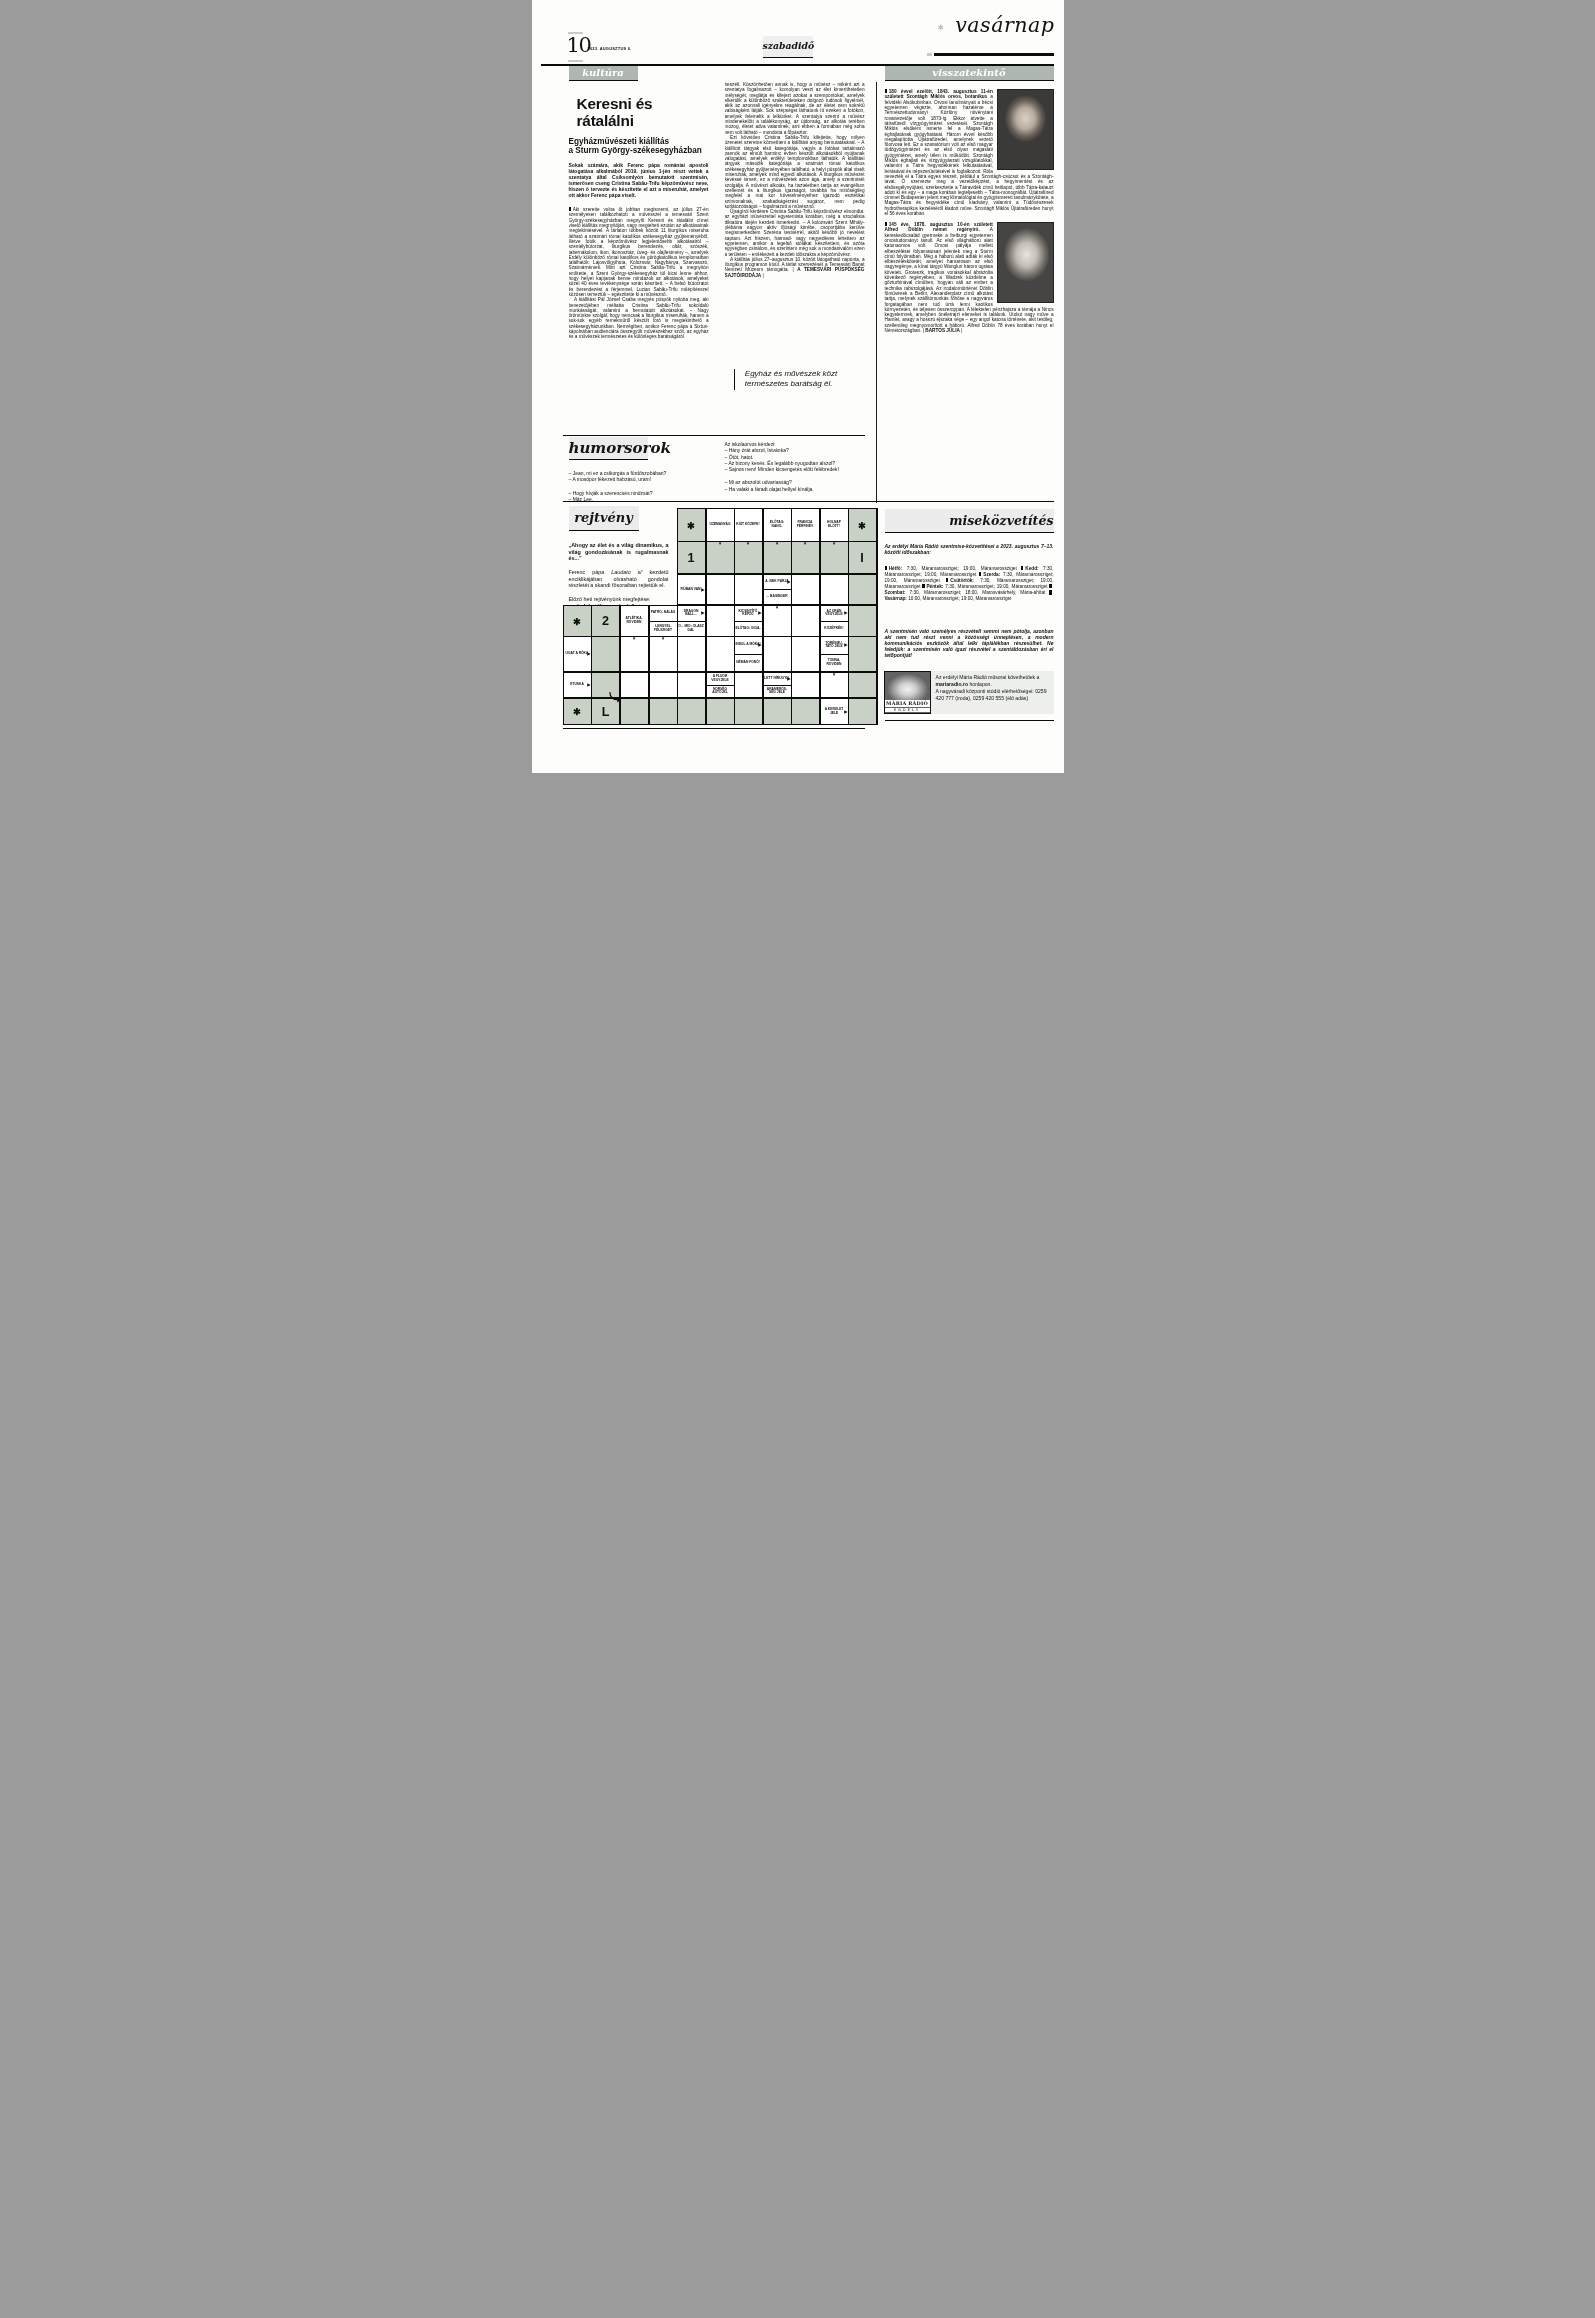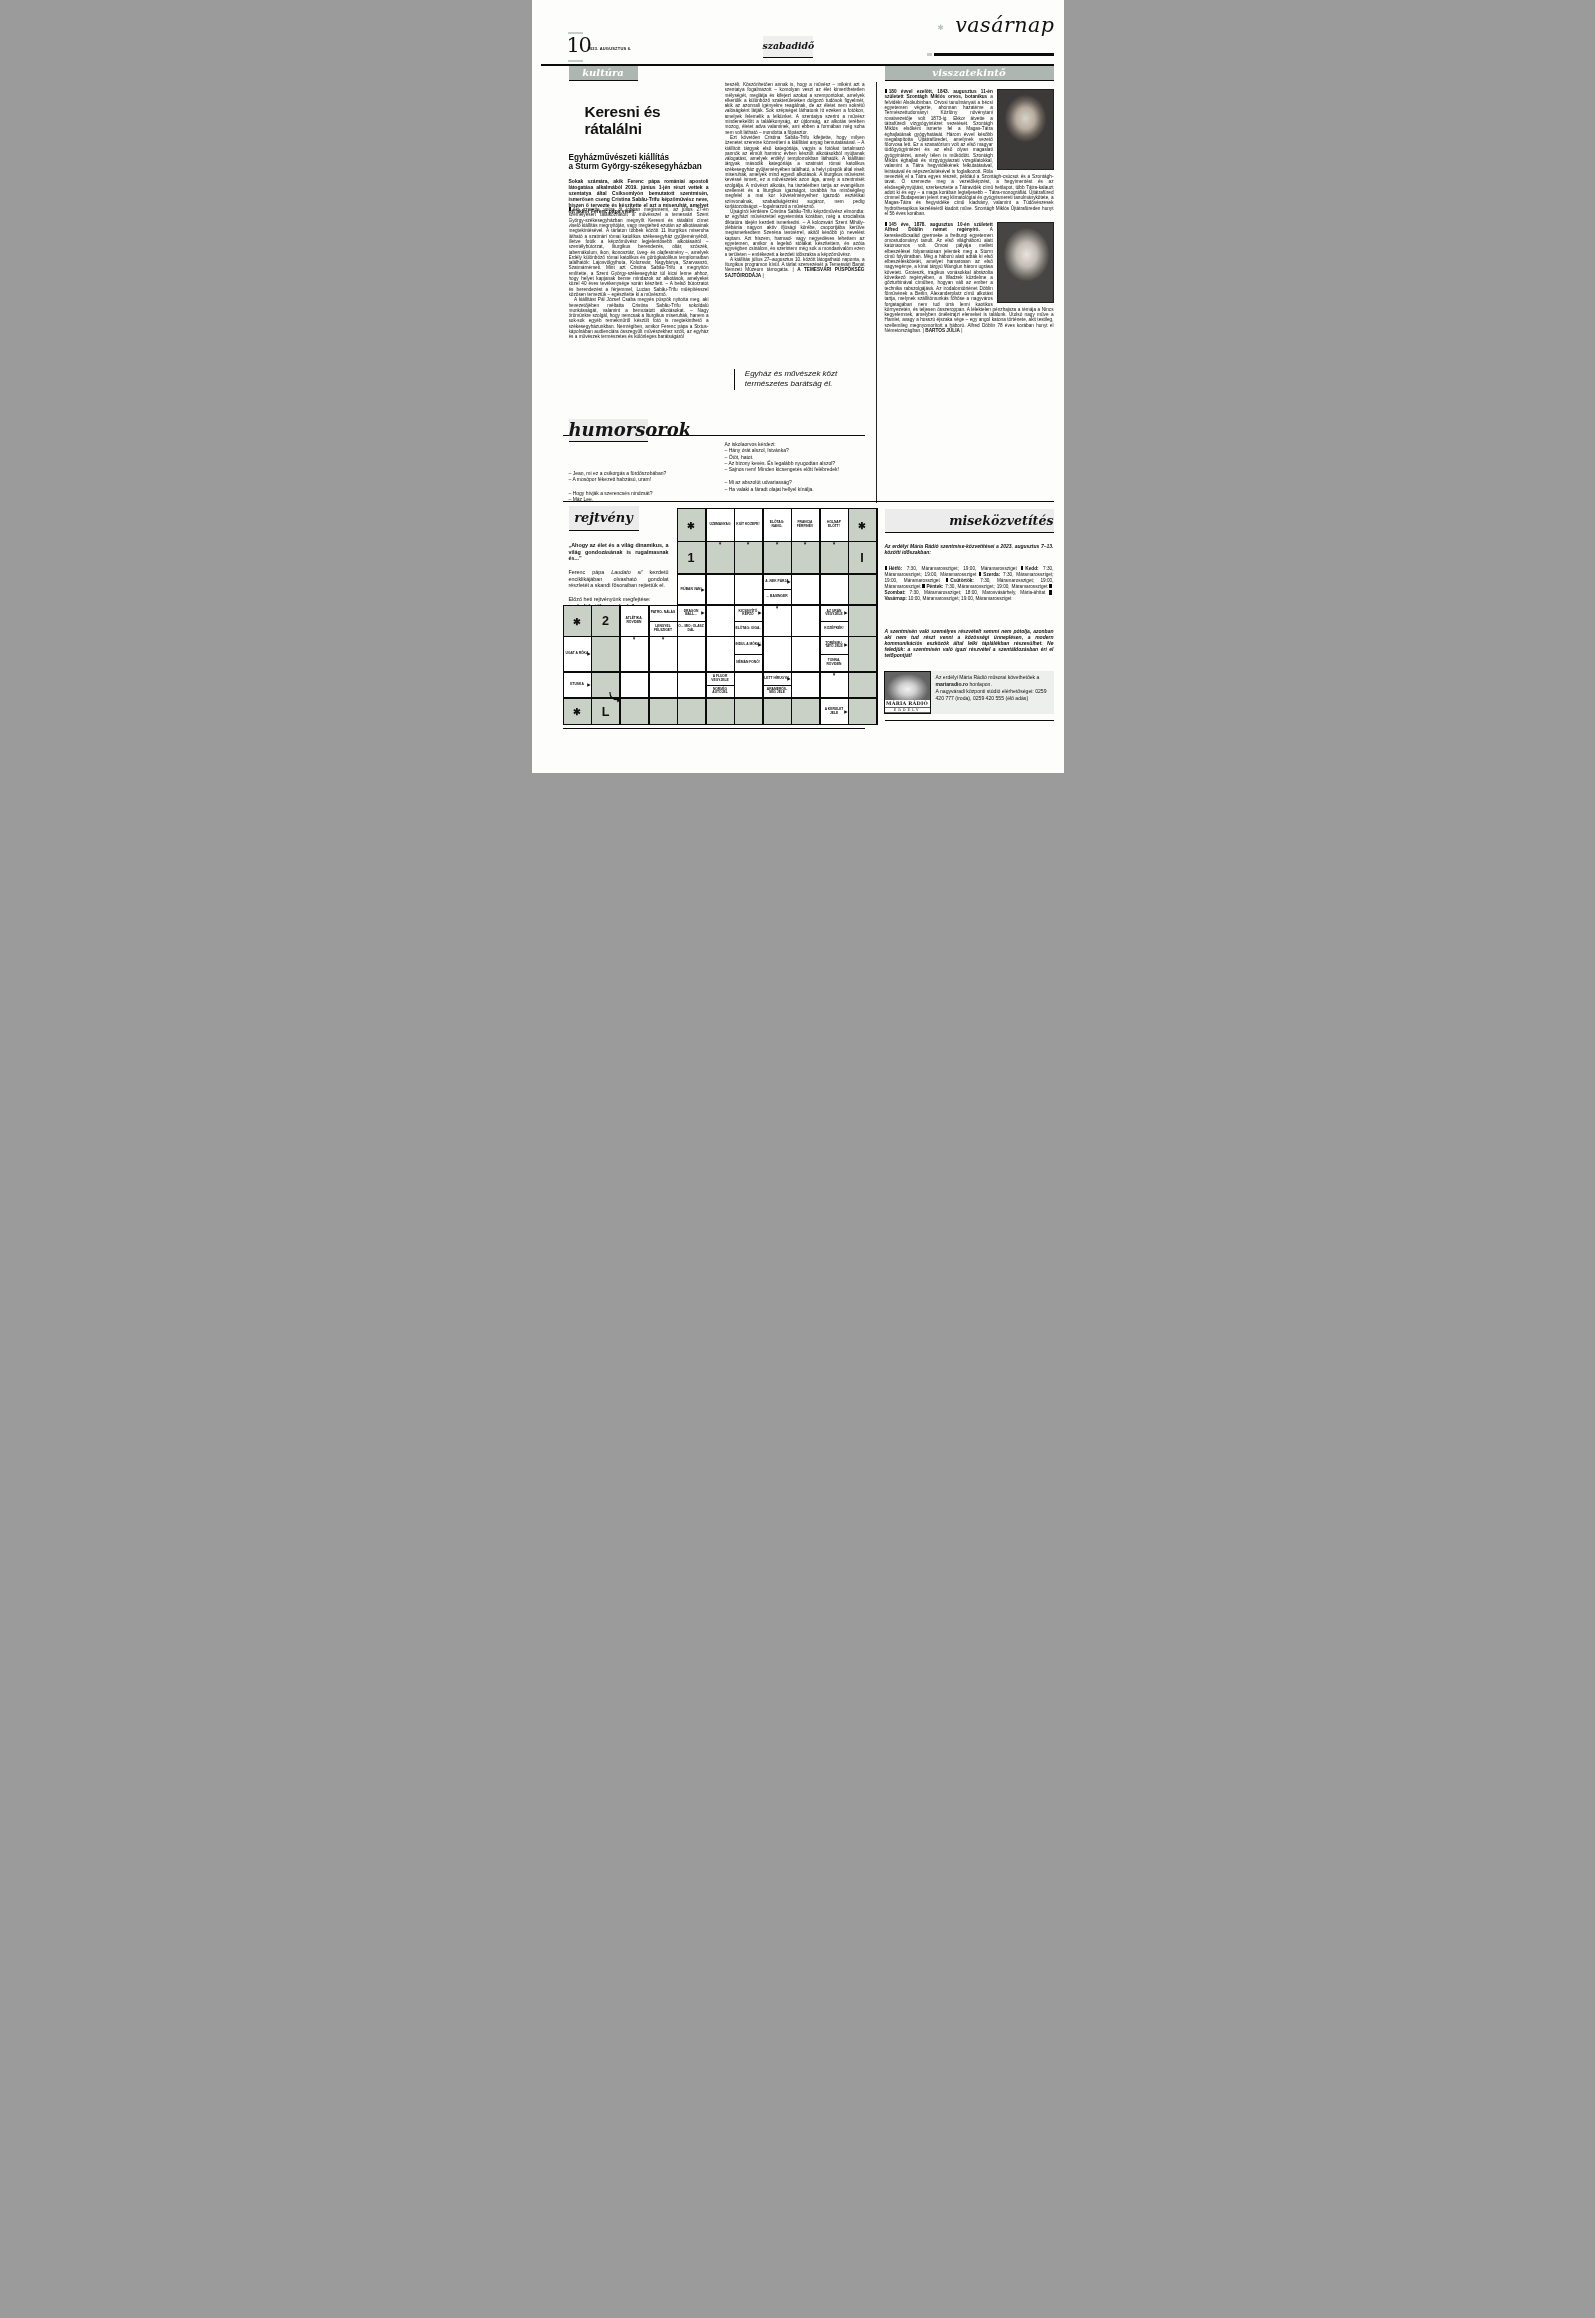--- a/index.html
+++ b/index.html
@@ -7,21 +7,21 @@
         font-family:"Liberation Sans",sans-serif;overflow:hidden;}
   .abs{position:absolute;}
   .jt{text-align:justify;}
   .grybar{background:#c6cdc6;}
   .secband{background:#adb6b1;color:#fff;text-align:center;font-size:10px;
            font-family:"DejaVu Serif",serif;font-style:italic;font-weight:bold;
            border-bottom:1.9px solid #0b0b0b;line-height:14px;}
   .titlebox{background:#ececec;border-bottom:1.9px solid #0b0b0b;text-align:center;
             font-family:"DejaVu Serif",serif;font-style:italic;font-weight:bold;color:#151515;}
   .rule{background:#0b0b0b;}
-  h1.head{margin:16px;font-size:15.4px;line-height:17px;font-weight:bold;letter-spacing:-0.2px;}
+  h1.head{margin:8px;font-size:15.4px;line-height:17px;font-weight:bold;letter-spacing:-0.2px;}
   .subhead{font-size:8.2px;line-height:9.3px;font-weight:bold;margin-top:4.7px;}
   .lead{font-size:5px;line-height:6px;font-weight:bold;margin-top:6px;text-align:justify;}
   .body10{font-size:4.7px;line-height:5.3px;}
   .body10 p{margin:0;}
   .body10 p.ind{text-indent:5.6px;}
   .mk{display:inline-block;width:2.3px;height:4.2px;background:#0b0b0b;margin-right:1.9px;}
   .bar{font-weight:normal;}
   .byl{font-weight:bold;}
   .pull{font-style:italic;font-size:8px;line-height:10.3px;border-left:1.4px solid #0b0b0b;padding-left:10.3px;}
   .joke{font-size:5px;line-height:6.3px;margin-bottom:7px;}
@@ -96,21 +96,21 @@
     <p class="ind">Újságírói kérdésre Cristina Sabău-Trifu képzőművész elmondta: az egyházi művészettel egyetemista korában, még a szocialista diktatúra idején kezdett ismerkedni. – A kolozsvári Szent Mihály-plébánia nagyon aktív ifjúsági körébe, csoportjába kerülve megismerkedtem Szeréna testvérrel, akitől később jó nevelést kaptam. Azt hiszem, harmad- vagy negyedéves lehettem az egyetemen, amikor a legelső stólákat készítettem, és azóta egyvégben csinálom, és szerintem még sok a mondanivalóm ezen a területen – emlékezett a kezdeti időszakra a képzőművész.</p>
     <p class="ind"><span>A kiállítás július 27–augusztus 10. között látogatható naponta, a liturgikus programon kívül. A tárlat szervezését a Temesvári Banat Nemzeti Múzeum támogatta.</span>
       <span class="bar">|</span>
       <b class="byl">A TEMESVÁRI PÜSPÖKSÉG SAJTÓIRODÁJA</b>
       <span class="bar">|</span></p>
   </div>
 
   <div class="abs pull" style="left:202px;top:369px;width:117px;">Egyház és művészek közt természetes barátság él.</div>
 
   <div class="abs rule" style="left:31px;top:435px;width:302px;height:1.2px;"></div>
-  <div class="abs titlebox" style="left:37px;top:419px;width:79px;height:22.4px;font-size:18px;line-height:22.4px;">humorsorok</div>
+  <div class="abs titlebox" style="left:37px;top:437px;width:79px;height:22.4px;font-size:15px;line-height:22.4px;">humorsorok</div>
 
   <div class="abs" id="jokes-left" style="left:37px;top:470px;width:140px;">
       <div class="joke">
         <div>– Jean, mi ez a csikorgás a fürdőszobában?</div>
         <div>– A mosópor fékezett habzású, uram!</div>
       </div>
       <div class="joke">
         <div>– Hogy hívják a szerencsés nindzsát?</div>
         <div>– Máz Lee.</div>
       </div>

